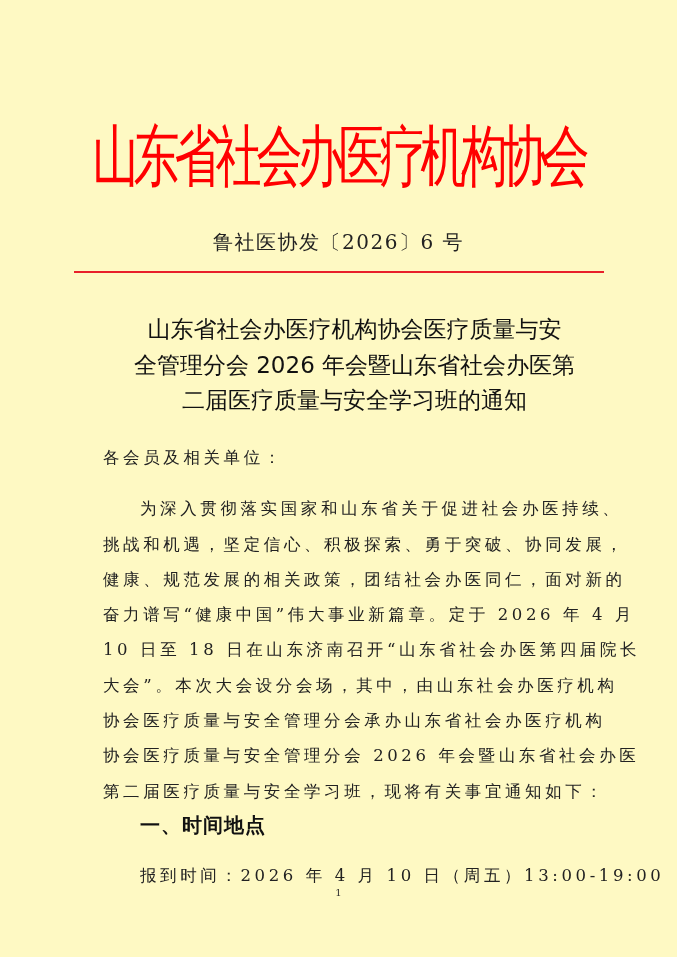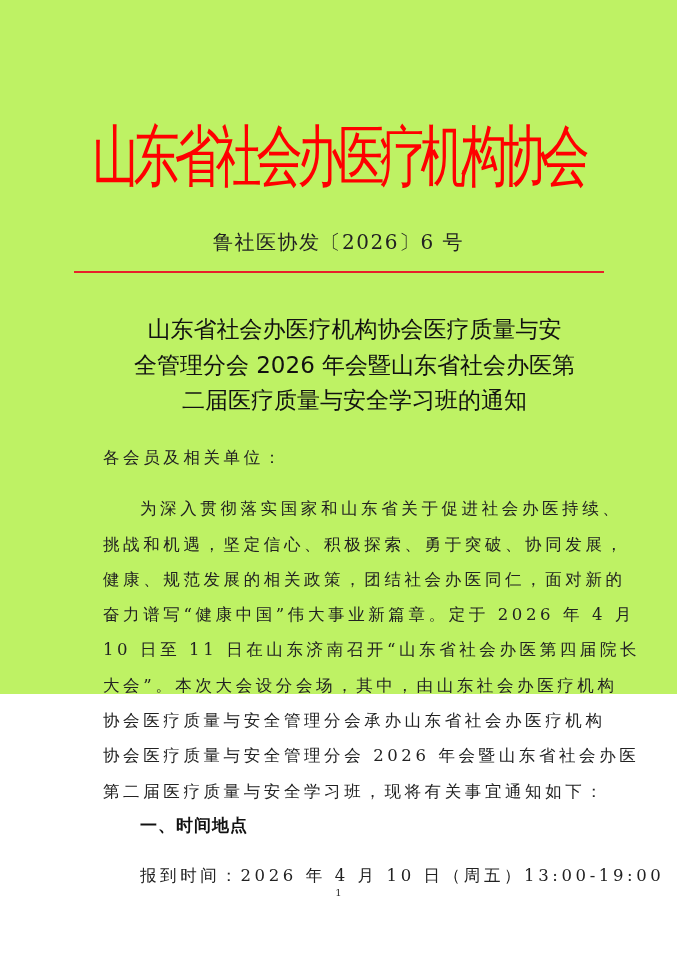--- a/index.html
+++ b/index.html
@@ -12,22 +12,22 @@
       height: 957px;
       position: relative;
       overflow: hidden;
       font-family: "DejaVu Serif", "Liberation Serif", serif;
       color: #1a1a1a;
     }
     .page {
       position: absolute;
       left: 0; top: 0;
       width: 677px;
-      height: 694px;
-      background: #bef264;
+      height: 957px;
+      background: #fef9c3;
     }
     .org-header {
       position: absolute;
       left: 0;
       width: 677px;
       top: 114px;
       height: 84px;
       text-align: center;
       color: #ff0000;
       font-family: "DejaVu Serif", "Liberation Serif", serif;
@@ -94,21 +94,21 @@
     .body-text .indent {
       padding-left: 37px;
       margin-top: 16px;
     }
     .section-heading {
       display: block;
       white-space: nowrap;
       padding-left: 37px;
       font-family: Liberation Serif, serif;
       font-weight: bold;
-      font-size: 17px;
+      font-size: 20px;
       letter-spacing: 1px;
       height: 33px;
       line-height: 33px;
       color: #111111;
     }
     .page-number {
       position: absolute;
       left: 0;
       width: 677px;
       top: 886px;
@@ -134,21 +134,21 @@
     <span class="tline">全管理分会 2026 年会暨山东省社会办医第</span>
     <span class="tline">二届医疗质量与安全学习班的通知</span>
   </h1>
 
   <div class="body-text">
     <span class="line">各会员及相关单位：</span>
     <span class="line indent">为深入贯彻落实国家和山东省关于促进社会办医持续、</span>
     <span class="line">挑战和机遇，坚定信心、积极探索、勇于突破、协同发展，</span>
     <span class="line">健康、规范发展的相关政策，团结社会办医同仁，面对新的</span>
     <span class="line">奋力谱写“健康中国”伟大事业新篇章。定于 2026 年 4 月</span>
-    <span class="line">10 日至 11 日在山东济南召开“山东省社会办医第四届院长</span>
+    <span class="line">10 日至 18 日在山东济南召开“山东省社会办医第四届院长</span>
     <span class="line">大会”。本次大会设分会场，其中，由山东社会办医疗机构</span>
     <span class="line">协会医疗质量与安全管理分会承办山东省社会办医疗机构</span>
     <span class="line">协会医疗质量与安全管理分会 2026 年会暨山东省社会办医</span>
     <span class="line">第二届医疗质量与安全学习班，现将有关事宜通知如下：</span>
     <span class="section-heading">一、时间地点</span>
     <span class="line indent">报到时间：2026 年 4 月 10 日（周五）13:00-19:00</span>
   </div>
 
   <div class="page-number">1</div>
 

